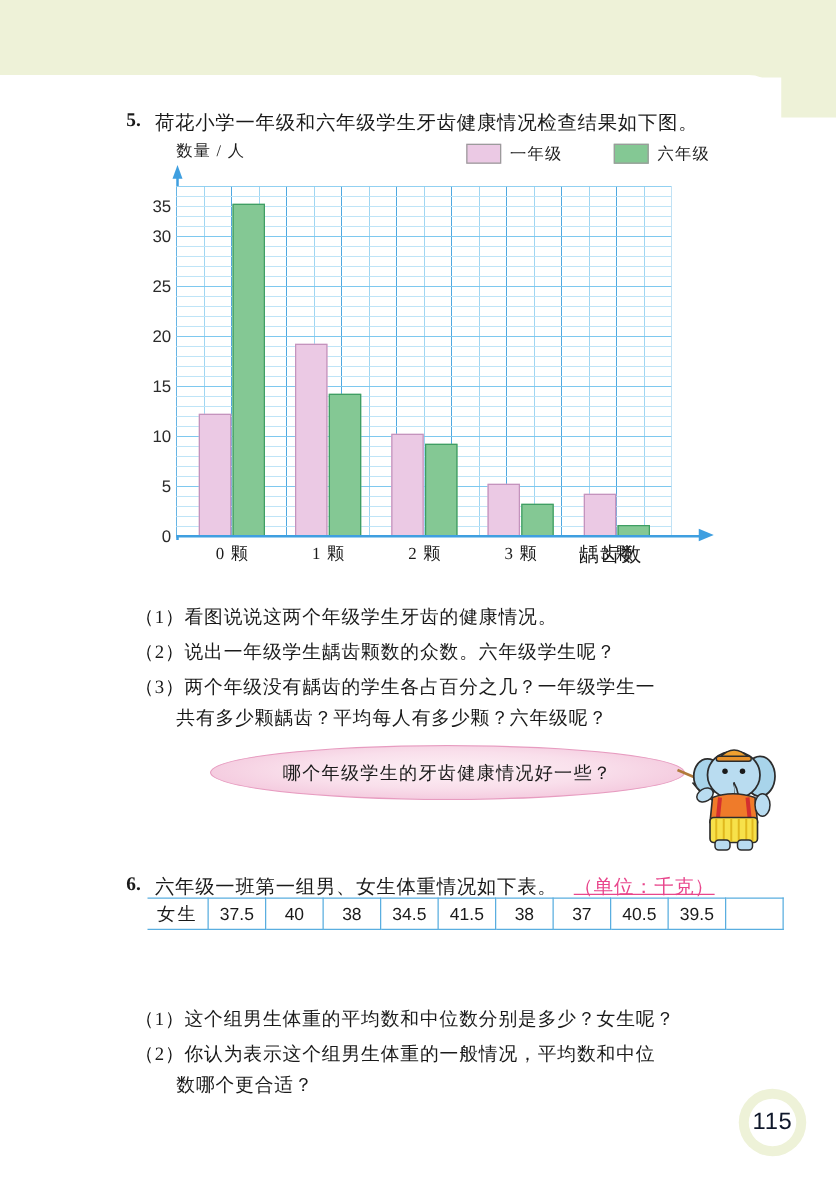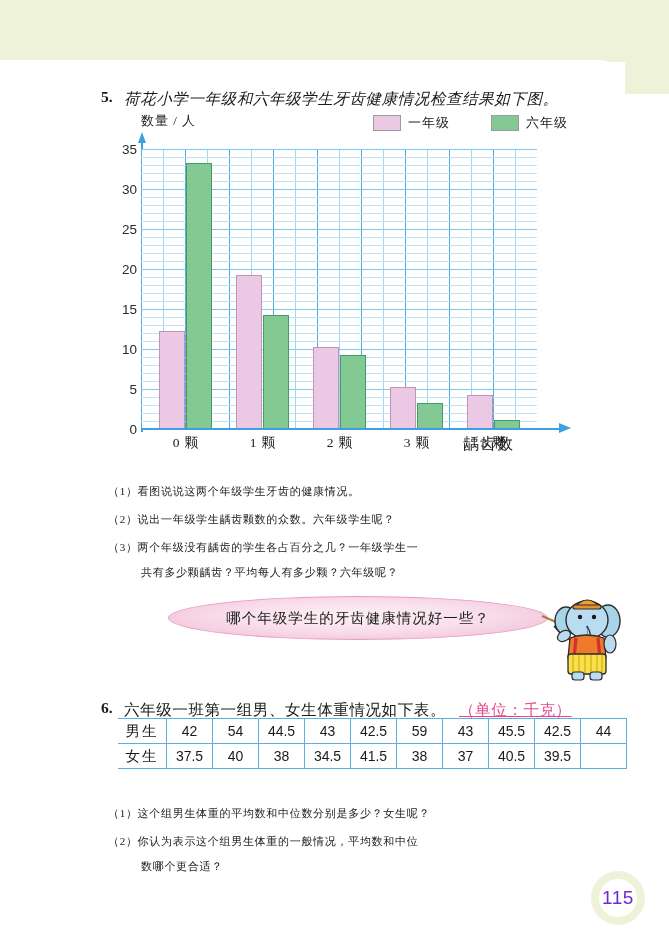--- a/index.html
+++ b/index.html
@@ -60,40 +60,40 @@
   .page-inner-circle {
     position: absolute;
     width: 38px; height: 38px;
     border-radius: 50%;
     background: #ffffff;
   }
   .page-num-text {
     position: relative;
     font-family: "Liberation Sans", sans-serif;
     font-size: 19px;
-    color: #6d28d9;
+    color: #0f172a;
     letter-spacing: 0.5px;
   }
 
   
   .prob {
     position: absolute;
     font-size: 15.5px;
     line-height: 1.55;
     letter-spacing: 0.6px;
   }
   .prob-num {
     position: absolute;
     font-family: "Liberation Serif", serif;
     font-size: 15.5px;
     font-weight: bold;
   }
   .q-line {
     position: absolute;
-    font-size: 11px;
+    font-size: 15px;
     letter-spacing: 0.7px;
     white-space: nowrap;
   }
   .pink-text { color: #e8468c; }
 
   
   #chart-area {
     position: absolute;
     left: 113px;
     top: 112px;
@@ -274,21 +274,21 @@
   .cell-w { width: 41px; }
 </style>
 </head>
 <body>
 
 <div class="top-band"></div>
 <div class="top-band-inner"></div>
 <div class="top-band-fill"></div>
 
 <div class="prob-num" style="left:101px; top:88px;">5.</div>
-<div class="prob" style="left:124px; top:87px;font-style:italic;">荷花小学一年级和六年级学生牙齿健康情况检查结果如下图。</div>
+<div class="prob" style="left:124px; top:87px;">荷花小学一年级和六年级学生牙齿健康情况检查结果如下图。</div>
 
 <div id="chart-area">
 
   <div class="y-axis-arrow"></div>
   <div class="y-axis"></div>
 
   <div class="axis-title">数量 / 人</div>
 
   <div class="legend">
     <div class="legend-item">
@@ -306,21 +306,21 @@
   </div>
 
   <div class="ytick-col" id="ytick-col">
       <div class="ytick" style="top: 280px;">0</div>
       <div class="ytick" style="top: 240px;">5</div>
       <div class="ytick" style="top: 200px;">10</div>
       <div class="ytick" style="top: 160px;">15</div>
       <div class="ytick" style="top: 120px;">20</div>
       <div class="ytick" style="top: 80px;">25</div>
       <div class="ytick" style="top: 40px;">30</div>
-      <div class="ytick" style="top: 0px;">35</div>
+      <div class="ytick" style="top: 16px;">35</div>
     </div>
 
   <div class="bars" id="bars-layer">
       <div class="bar pink" style="left: 18px; width: 26px; height: 97.6px;"></div>
       <div class="bar green" style="left: 45px; width: 26px; height: 265.6px;"></div>
       <div class="bar pink" style="left: 95px; width: 26px; height: 153.6px;"></div>
       <div class="bar green" style="left: 122px; width: 26px; height: 113.6px;"></div>
       <div class="bar pink" style="left: 172px; width: 26px; height: 81.6px;"></div>
       <div class="bar green" style="left: 199px; width: 26px; height: 73.6px;"></div>
       <div class="bar pink" style="left: 249px; width: 26px; height: 41.6px;"></div>
@@ -393,33 +393,20 @@
   <rect x="32" y="84" width="12" height="8" rx="3" fill="#b9dcf0" stroke="#2c2c2c" stroke-width="1.2"></rect>
   <rect x="50" y="84" width="12" height="8" rx="3" fill="#b9dcf0" stroke="#2c2c2c" stroke-width="1.2"></rect>
 </svg>
 
 <div class="prob-num" style="left:101px; top:699px;">6.</div>
 <div class="prob" style="left:124px; top:698px;">六年级一班第一组男、女生体重情况如下表。</div>
 <div class="prob pink-text" style="left:459px; top:698px;text-decoration:underline;">（单位：千克）</div>
 
 <table class="wt-table">
   <tbody id="wt-body">
-      <tr>
-        <td class="rowhead">男生</td>
-        <td class="cell-w">42</td>
-        <td class="cell-w">54</td>
-        <td class="cell-w">44.5</td>
-        <td class="cell-w">43</td>
-        <td class="cell-w">42.5</td>
-        <td class="cell-w">59</td>
-        <td class="cell-w">43</td>
-        <td class="cell-w">45.5</td>
-        <td class="cell-w">42.5</td>
-        <td class="cell-w">44</td>
-      </tr>
       <tr>
         <td class="rowhead">女生</td>
         <td class="cell-w">37.5</td>
         <td class="cell-w">40</td>
         <td class="cell-w">38</td>
         <td class="cell-w">34.5</td>
         <td class="cell-w">41.5</td>
         <td class="cell-w">38</td>
         <td class="cell-w">37</td>
         <td class="cell-w">40.5</td>

